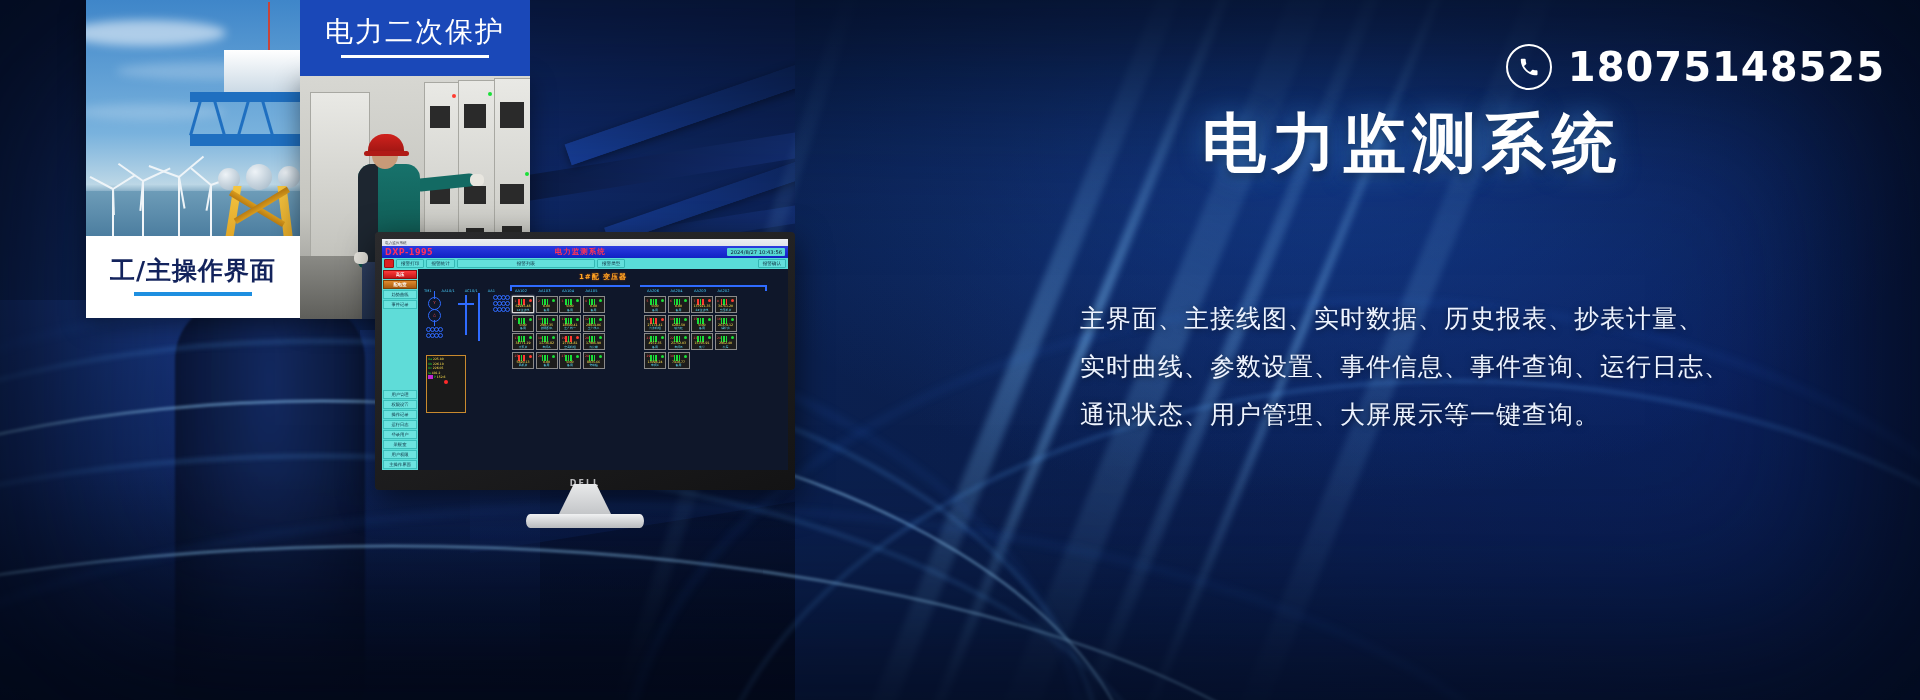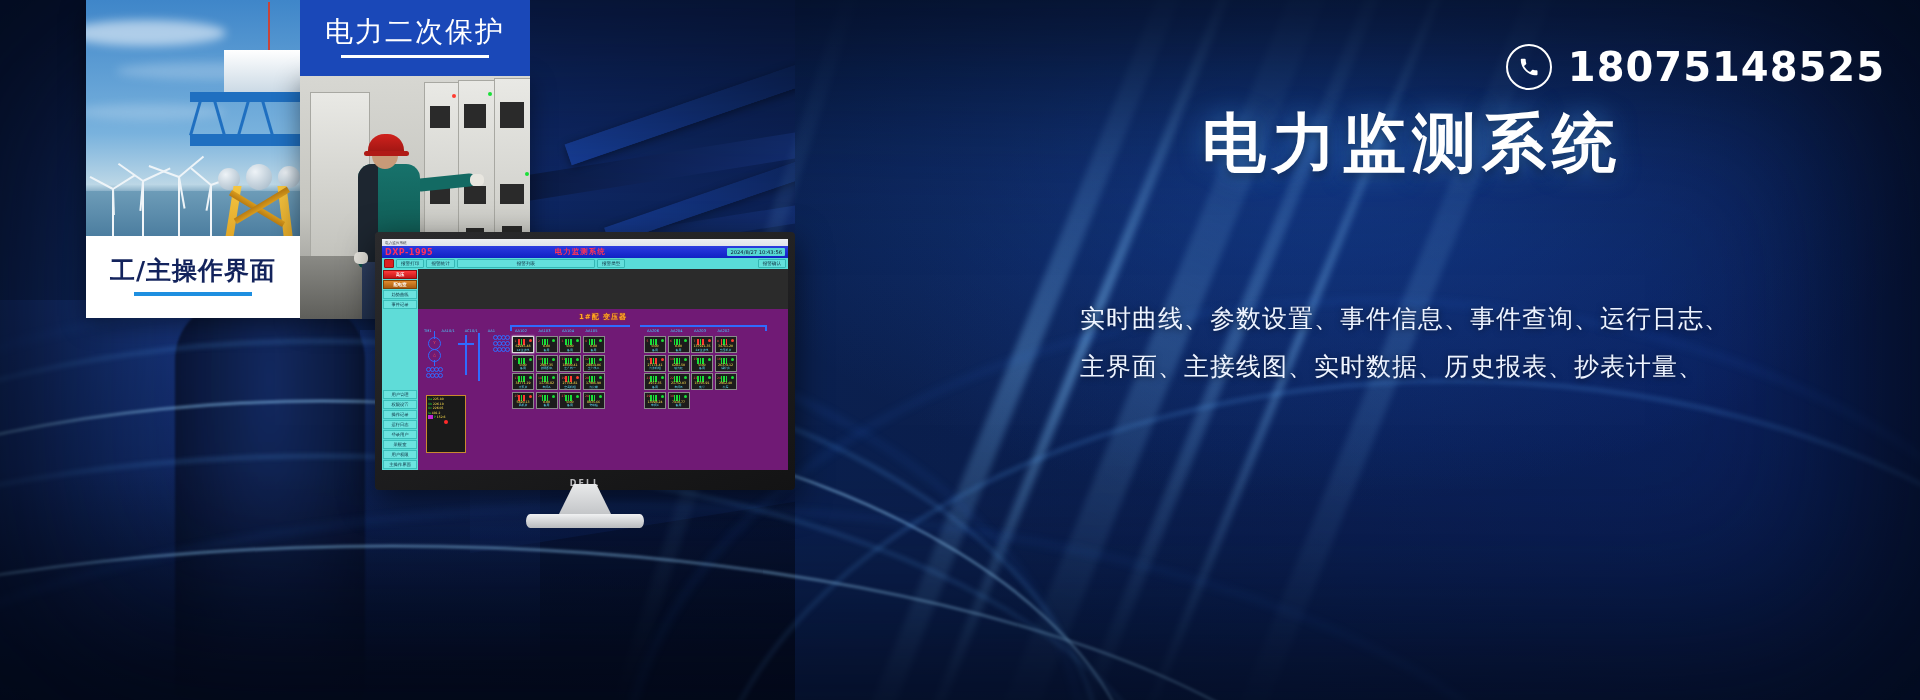--- a/index.html
+++ b/index.html
@@ -101,21 +101,21 @@
   .tb-btn.red{background:#d22;border-color:#911;width:8px;height:7px;padding:0;}
   .tb-spacer{flex:1;}
 
   .scada-body{display:flex;height:201px;background:#2b2b2b;}
   .scada-side{width:36px;background:#5fdcd8;display:flex;flex-direction:column;gap:1px;padding:1px;box-sizing:border-box;}
   .side-item{font-size:4.3px;color:#0c2b3c;background:#6ce3df;border:1px solid #3cbfbb;padding:1px 0;text-align:center;}
   .side-item.hot{background:linear-gradient(180deg,#ff3b3b,#c21616);color:#fff;border-color:#8c0f0f;font-weight:bold;}
   .side-item.warm{background:linear-gradient(180deg,#e08a2c,#a85c10);color:#fff;border-color:#7d4409;font-weight:bold;}
   .side-gap{flex:1;}
 
-  .scada-main{flex:1;position:relative;background:#701a75;margin-top:40px;}
+  .scada-main{flex:1;position:relative;background:#0f172a;}
   .scada-main-title{position:absolute;left:50%;top:3px;transform:translateX(-50%);color:#ffa726;font-size:7px;font-weight:bold;
     letter-spacing:1px;text-shadow:0 0 2px #b34700;}
   .bus{position:absolute;background:#2f6bff;height:1.5px;}
   .busv{position:absolute;background:#2f6bff;width:1.5px;}
   .tagrow{position:absolute;display:flex;}
   .tag{color:#49d0ff;font-size:3.6px;text-align:center;}
   .cellgrid{position:absolute;display:grid;gap:1.5px;}
   .cell{width:22px;height:17px;background:#1c1c1c;border:1px solid #8a8a8a;position:relative;box-sizing:border-box;}
   .cell.sel{border-color:#d8d8d8;box-shadow:0 0 2px #fff;}
   .cell .bars{position:absolute;left:5px;top:2px;display:flex;gap:1px;}
@@ -753,16 +753,17 @@
       <svg width="22" height="22" viewBox="0 0 24 24" fill="#fff">
         <path d="M6.6 10.8c1.4 2.8 3.8 5.2 6.6 6.6l2.2-2.2c.3-.3.7-.4 1.1-.2 1.2.4 2.5.6 3.8.6.6 0 1 .4 1 1V20c0 .6-.4 1-1 1C10.6 21 3 13.4 3 4c0-.6.4-1 1-1h3.4c.6 0 1 .4 1 1 0 1.3.2 2.6.6 3.8.1.4 0 .8-.2 1.1L6.6 10.8z"></path>
       </svg>
     </div>
     <div id="phone-number">18075148525</div>
   </div>
 
   <div id="hero-title">电力监测系统</div>
 
   <div id="hero-desc">
+    <div>主界面、主接线图、实时数据、历史报表、抄表计量、</div>
     <div>实时曲线、参数设置、事件信息、事件查询、运行日志、</div>
-    <div>主界面、主接线图、实时数据、历史报表、抄表计量、</div>
+    <div>通讯状态、用户管理、大屏展示等一键查询。</div>
   </div>
 </div>
 
 </body></html>

